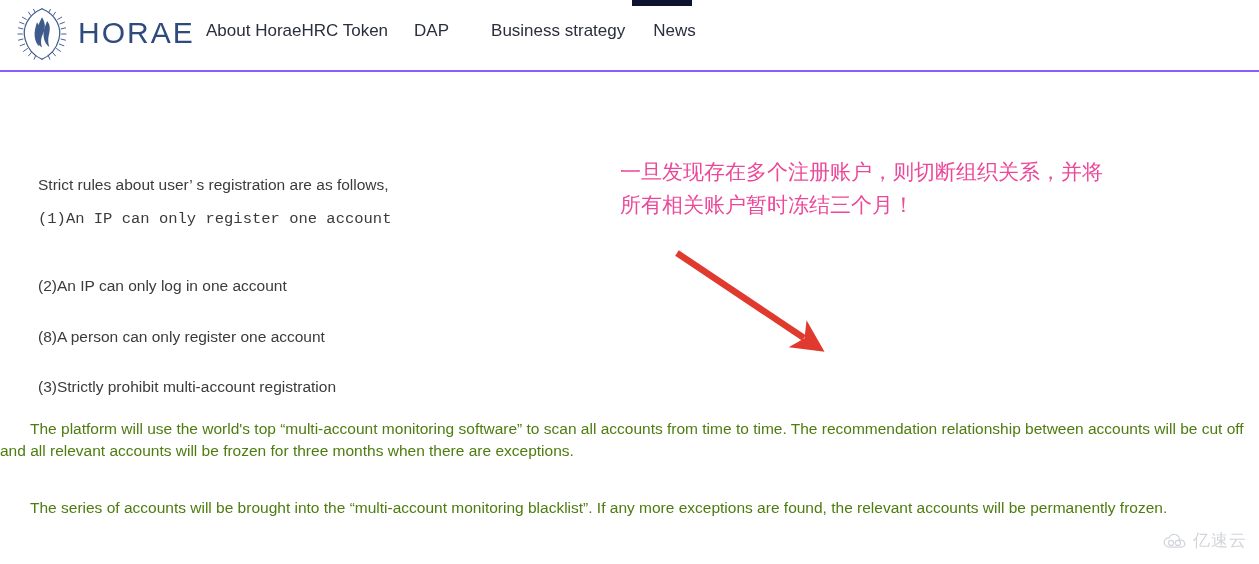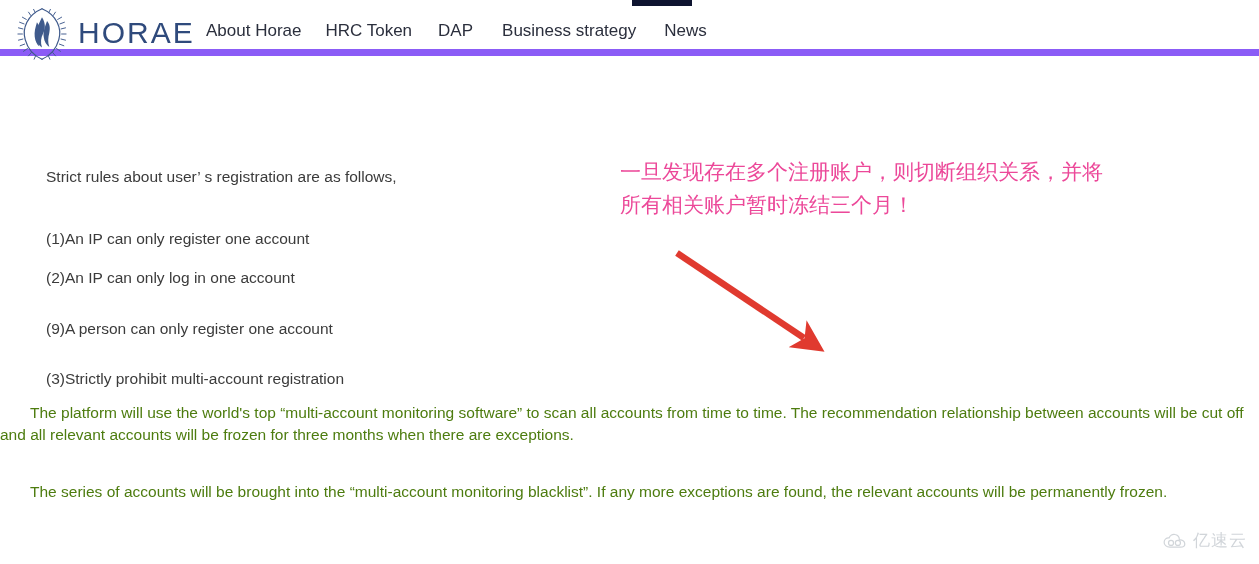--- a/index.html
+++ b/index.html
@@ -12,23 +12,23 @@
     height: 564px;
     overflow: hidden;
     font-family: "Liberation Sans", "DejaVu Sans", sans-serif;
     color: #3a3a3a;
     position: relative;
   }
 
   
   .header {
     position: relative;
-    height: 56px;
+    height: 72px;
     background: #ffffff;
-    border-bottom: 7px solid #8b5cf6;
+    border-bottom: 2px solid #8b5cf6;
     box-sizing: border-box;
   }
   .active-indicator {
     position: absolute;
     top: 0;
     left: 632px;
     width: 60px;
     height: 6px;
     background: #0e1430;
   }
@@ -61,48 +61,48 @@
     display: flex;
     align-items: baseline;
   }
   .nav-item {
     font-size: 17px;
     color: #2b2f3d;
     white-space: nowrap;
     cursor: pointer;
     line-height: 1;
   }
-  .nav-item.i0 { margin-right: 24px; }
+  .nav-item.i0 { }
   .nav-item.i1 { margin-right: 26px; }
-  .nav-item.i2 { margin-right: 29px; }
+  .nav-item.i2 { margin-right: 42px; }
   .nav-item.i3 { margin-right: 28px; }
 
   
   .content {
     position: relative;
     padding: 0;
     font-size: 15.5px;
     line-height: 1.45;
     color: #3b3b3b;
   }
   .para {
     margin: 0;
     padding: 0 8px 0 0;
     text-indent: 30px;
     color: #4d7c0f;
     font-size: 15.5px;
   }
   .line {
-    margin: 16px;
+    margin: 8px;
     padding-left: 30px;
     color: #3b3b3b;
     font-size: 15.5px;
   }
   .p-intro   { position: absolute; left: 0;  top: 94px;  width: 600px; }
-  .p-rule-0  { position: absolute; left: 0;  top: 156px; width: 600px; }
+  .p-rule-0  { position: absolute; left: 0;  top: 128px; width: 600px; font-family: Liberation Mono, monospace; }
   .p-rule-1  { position: absolute; left: 0;  top: 195px; width: 600px; }
   .p-rule-2  { position: absolute; left: 0;  top: 246px; width: 600px; }
   .p-rule-3  { position: absolute; left: 0;  top: 296px; width: 640px; }
   .p-body-0  { position: absolute; left: 0;  top: 346px; width: 1248px; }
   .p-body-1  { position: absolute; left: 0;  top: 425px; width: 1255px; }
 
   
   .annotation {
     position: absolute;
     left: 620px;
@@ -195,21 +195,21 @@
     <span class="nav-item i4">News</span>
   </nav>
 </div>
 
 <div class="content">
 
   <p class="line p-intro">Strict rules about user’ s registration are as follows,</p>
 
   <p class="line p-rule-0">(1)An IP can only register one account</p>
   <p class="line p-rule-1">(2)An IP can only log in one account</p>
-  <p class="line p-rule-2">(9)A person can only register one account</p>
+  <p class="line p-rule-2">(8)A person can only register one account</p>
   <p class="line p-rule-3">(3)Strictly prohibit multi-account registration</p>
 
   <p class="para p-body-0">The platform will use the world's top “multi-account monitoring software” to scan all accounts from time to time. The recommendation relationship between accounts will be cut off and all relevant accounts will be frozen for three months when there are exceptions.</p>
   <p class="para p-body-1">The series of accounts will be brought into the “multi-account monitoring blacklist”. If any more exceptions are found, the relevant accounts will be permanently frozen.</p>
 
 </div>
 
 <div class="annotation">一旦发现存在多个注册账户，则切断组织关系，并将
 所有相关账户暂时冻结三个月！</div>
 

